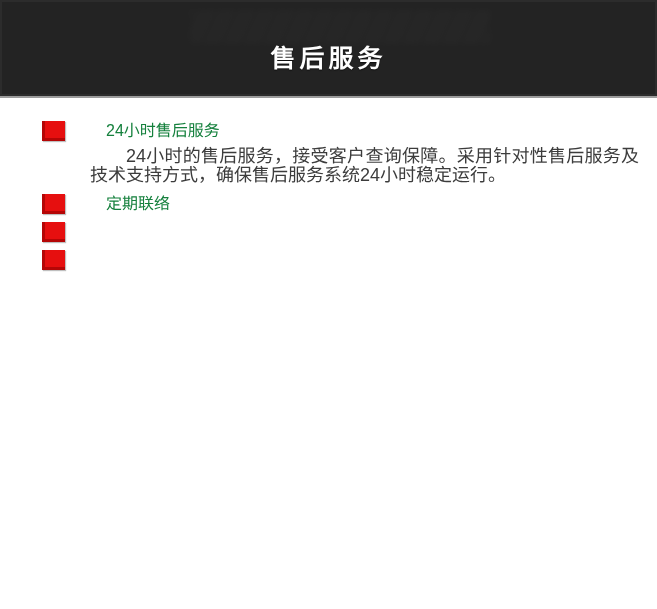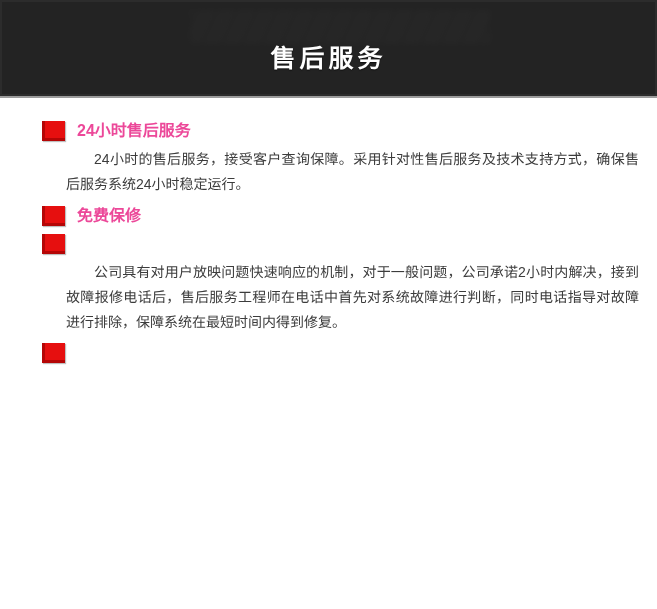--- a/index.html
+++ b/index.html
@@ -72,30 +72,32 @@
   .bullet {
     width: 23px;
     height: 20px;
     background: #e60f0f;
     box-shadow: inset 3px -3px 0 rgba(140,0,0,0.55), 1px 1px 1px rgba(0,0,0,0.25);
     flex: 0 0 auto;
   }
   .section-title {
     font-size: 16px;
     line-height: 21px;
-    font-weight: bold;
-    color: #ec4899;
+    font-weight: normal;
+    color: #15803d;
+    margin-left: 29px;
   }
   .para {
-    font-size: 14px;
-    line-height: 25px;
+    font-size: 18px;
+    line-height: 19px;
     color: #3c3c3c;
     text-indent: 2em;
     text-align: justify;
     margin-bottom: 4px;
+    margin-left: 24px;
   }
   .para:last-child { margin-bottom: 0; }
 </style>
 </head>
 <body>
 
 <div class="page">
 
   <header class="banner" style="background: rgb(35, 35, 35);">
     <div class="watermark"></div>
@@ -108,29 +110,28 @@
       <div class="section-header">
         <span class="bullet" style="background: rgb(230, 15, 15);"></span>
         <h2 class="section-title">24小时售后服务</h2>
       </div>
       <p class="para">24小时的售后服务，接受客户查询保障。采用针对性售后服务及技术支持方式，确保售后服务系统24小时稳定运行。</p>
     </section>
 
     <section class="section">
       <div class="section-header">
         <span class="bullet" style="background: rgb(230, 15, 15);"></span>
-        <h2 class="section-title">免费保修</h2>
+        <h2 class="section-title">定期联络</h2>
       </div>
     </section>
 
     <section class="section">
       <div class="section-header">
         <span class="bullet" style="background: rgb(230, 15, 15);"></span>
       </div>
-      <p class="para">公司具有对用户放映问题快速响应的机制，对于一般问题，公司承诺2小时内解决，接到故障报修电话后，售后服务工程师在电话中首先对系统故障进行判断，同时电话指导对故障进行排除，保障系统在最短时间内得到修复。</p>
     </section>
 
     <section class="section">
       <div class="section-header">
         <span class="bullet" style="background: rgb(230, 15, 15);"></span>
       </div>
     </section>
 
   </main>
 </div>

